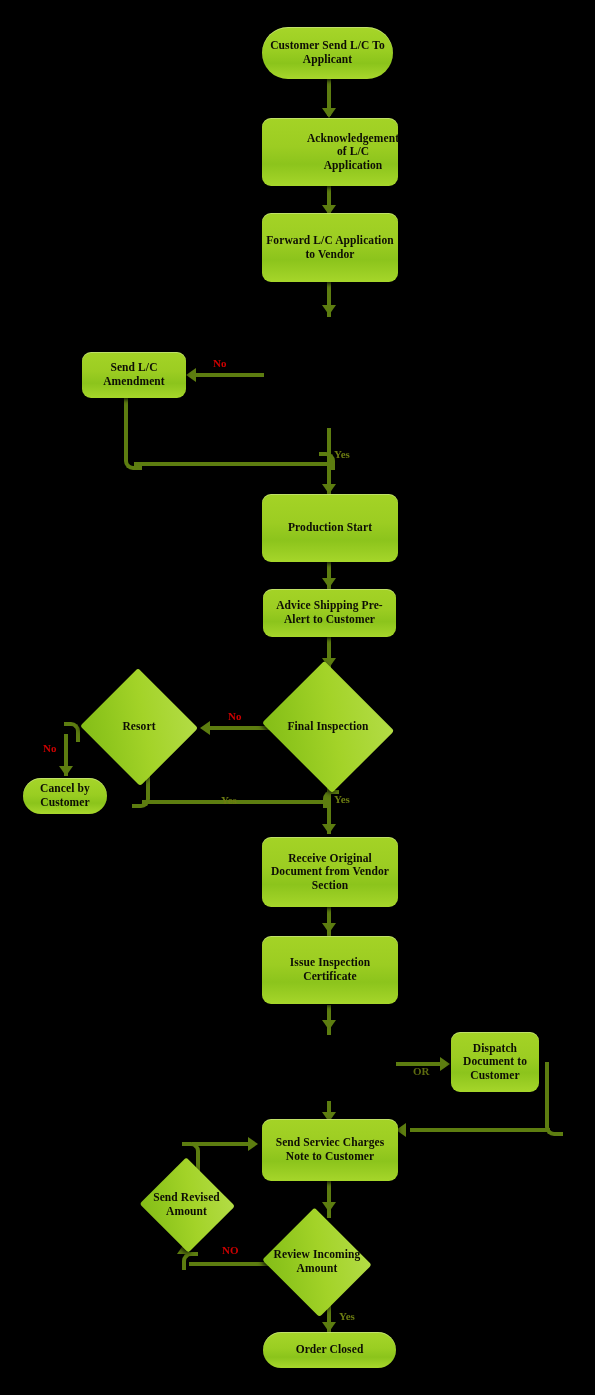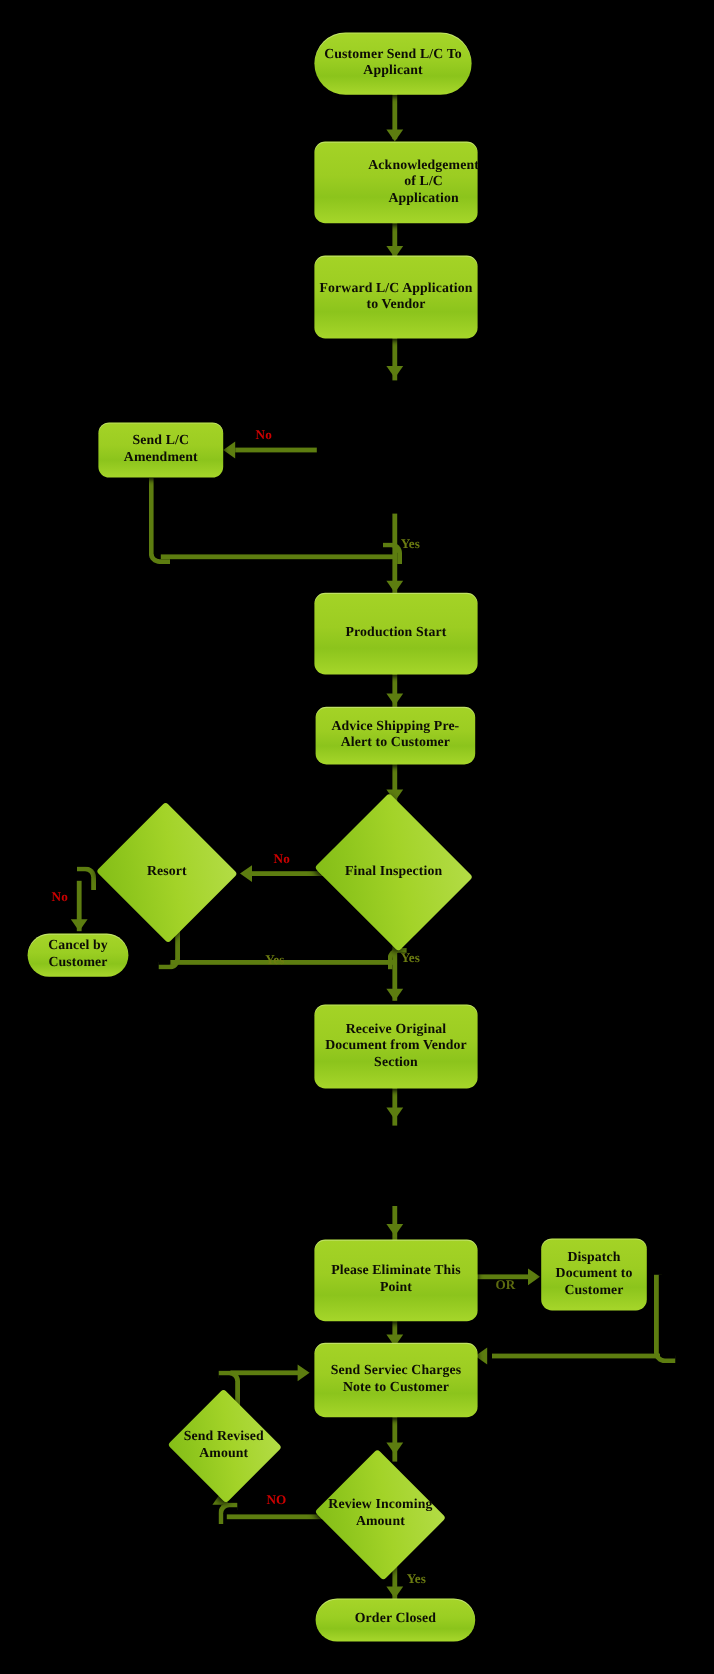--- a/index.html
+++ b/index.html
@@ -171,24 +171,24 @@
   </div>
 
   <div class="node term" style="left:23px;top:778px;width:84px;height:36px;">
     <span class="lbl">Cancel by Customer</span>
   </div>
 
   <div class="node proc" style="left:262px;top:837px;width:136px;height:70px;">
     <span class="lbl">Receive Original Document from Vendor Section</span>
   </div>
 
-
-  <div class="node proc" style="left:262px;top:1033px;width:136px;height:68px;">
-    <span class="lbl">Please Eliminate This Point</span>
-  </div>
+  <div class="node proc" style="left:262px;top:936px;width:136px;height:68px;">
+    <span class="lbl">Issue Inspection Certificate</span>
+  </div>
+
 
   <div class="node proc" style="left:451px;top:1032px;width:88px;height:60px;">
     <span class="lbl">Dispatch Document to Customer</span>
   </div>
 
   <div class="node proc" style="left:262px;top:1119px;width:136px;height:62px;">
     <span class="lbl">Send Serviec Charges Note to Customer</span>
   </div>
 
   <div class="node dec" style="left:138px;top:1158px;width:97px;height:94px;">

